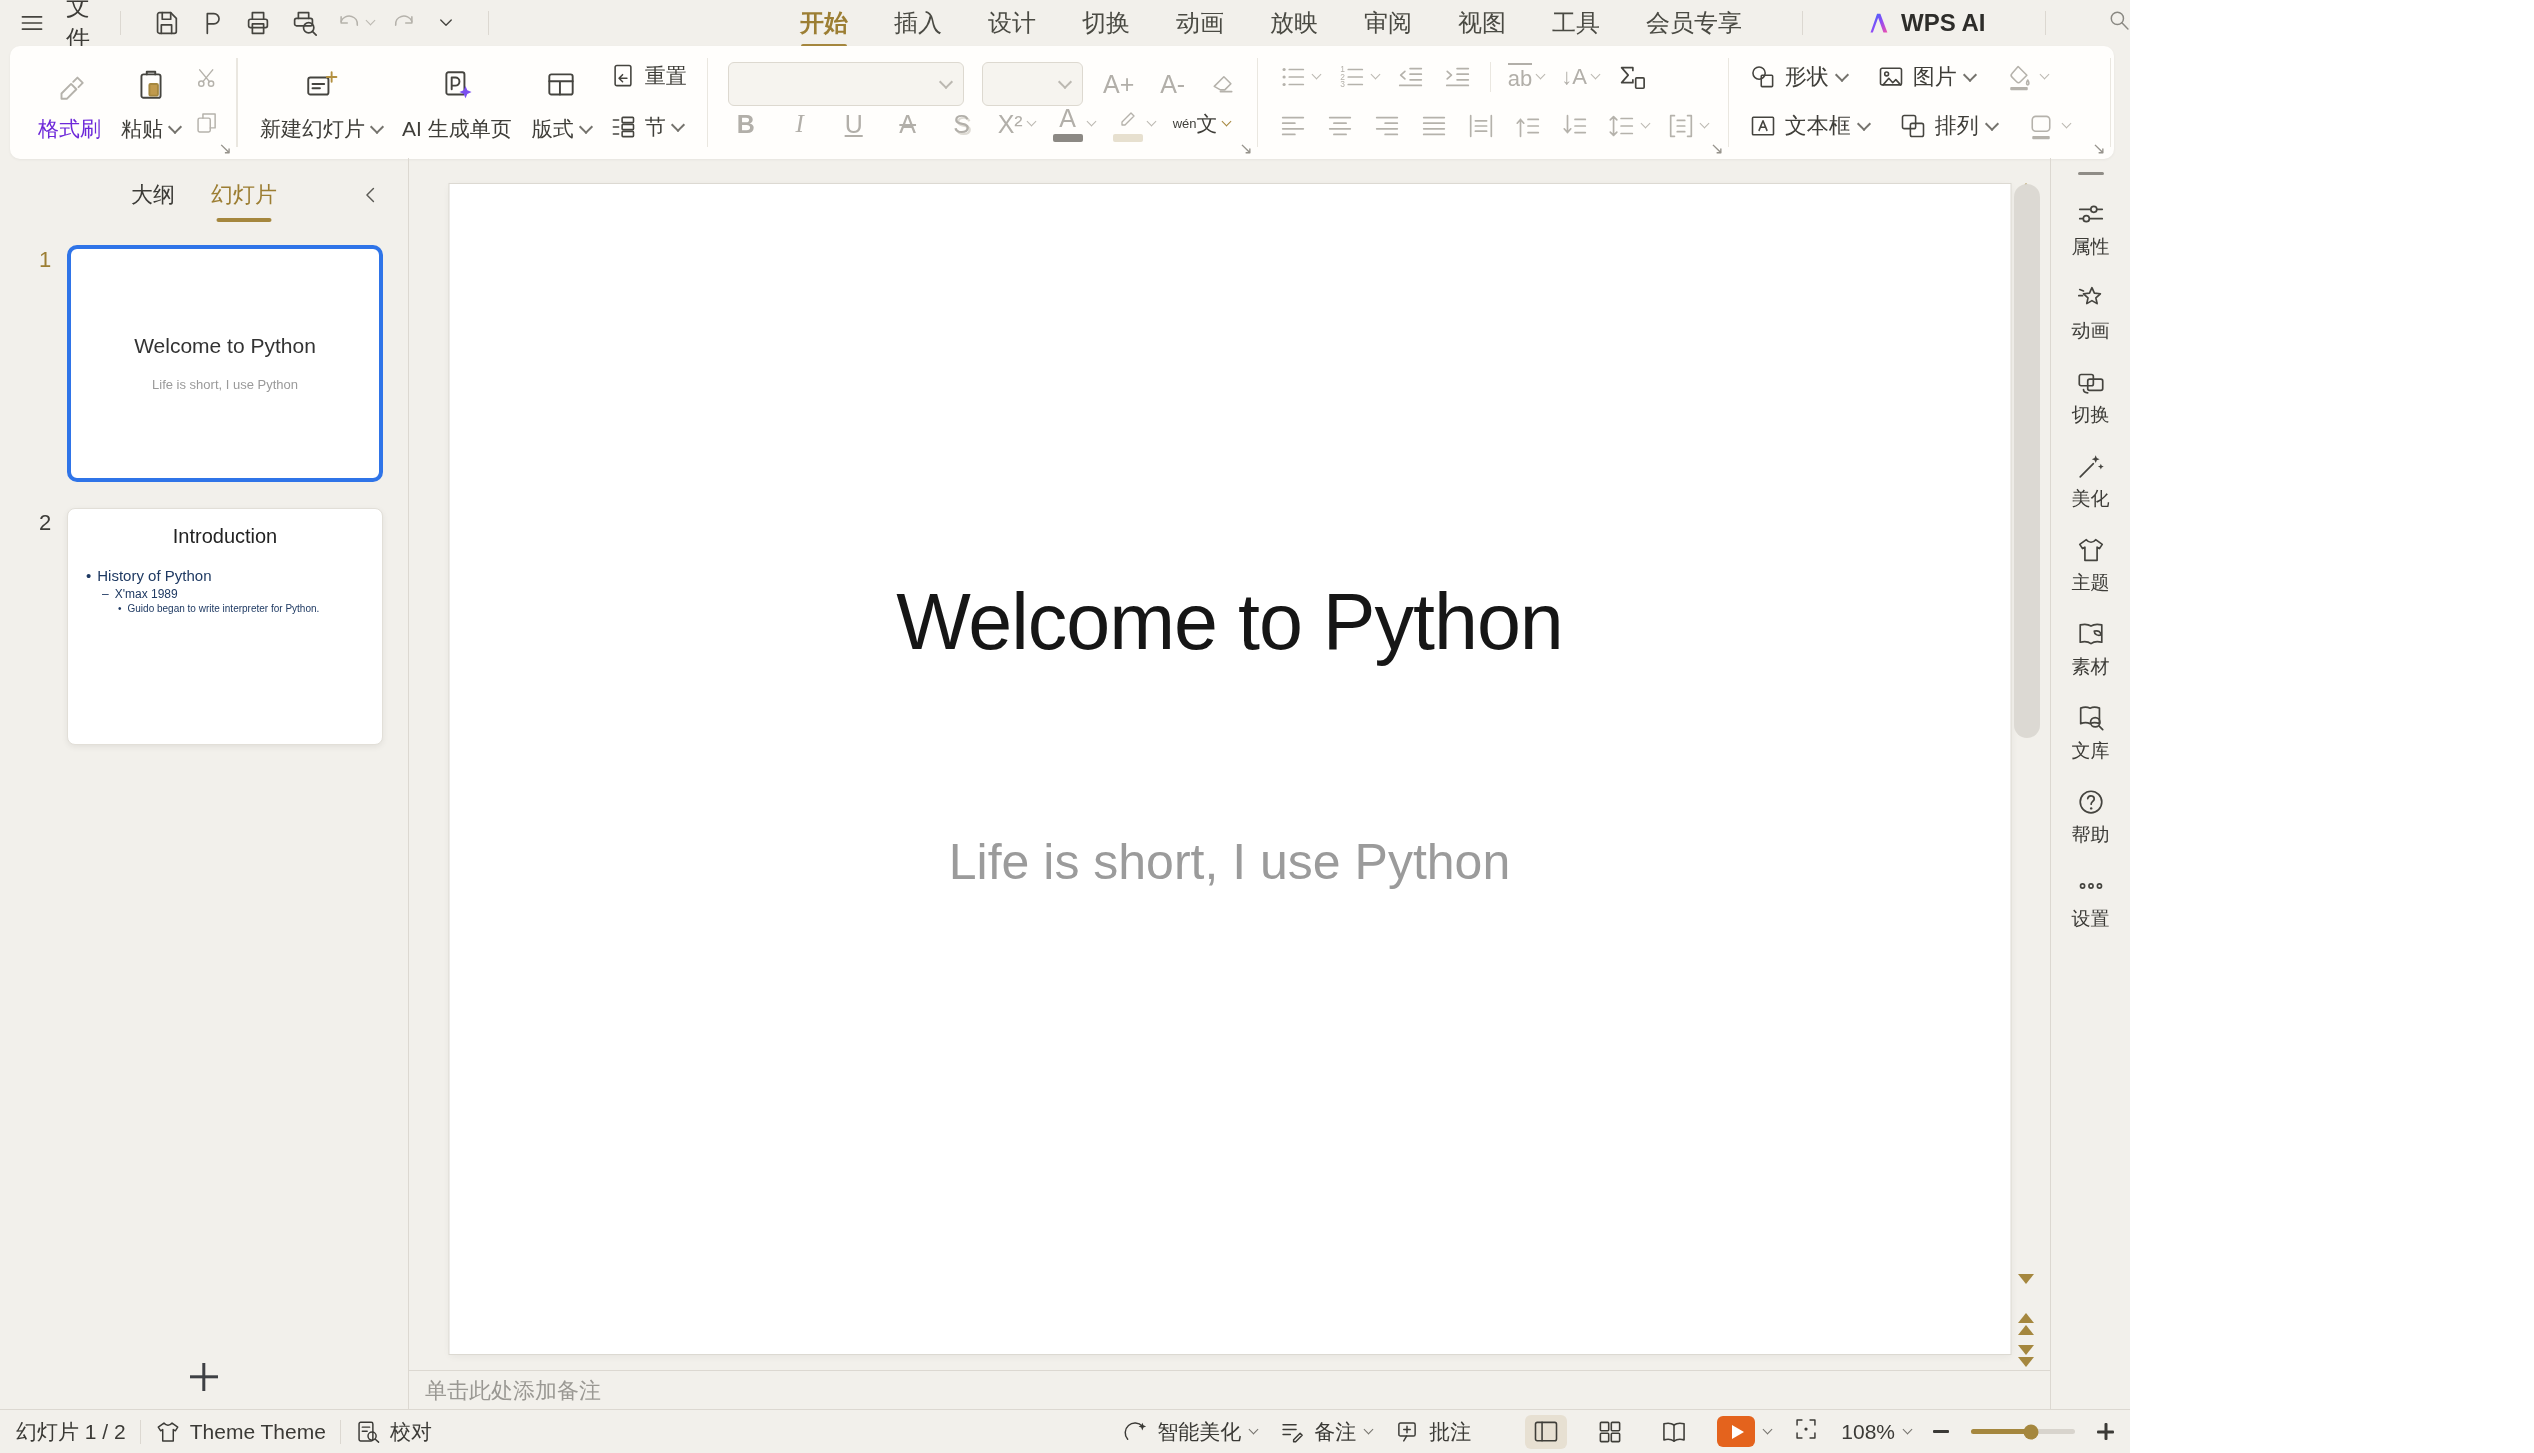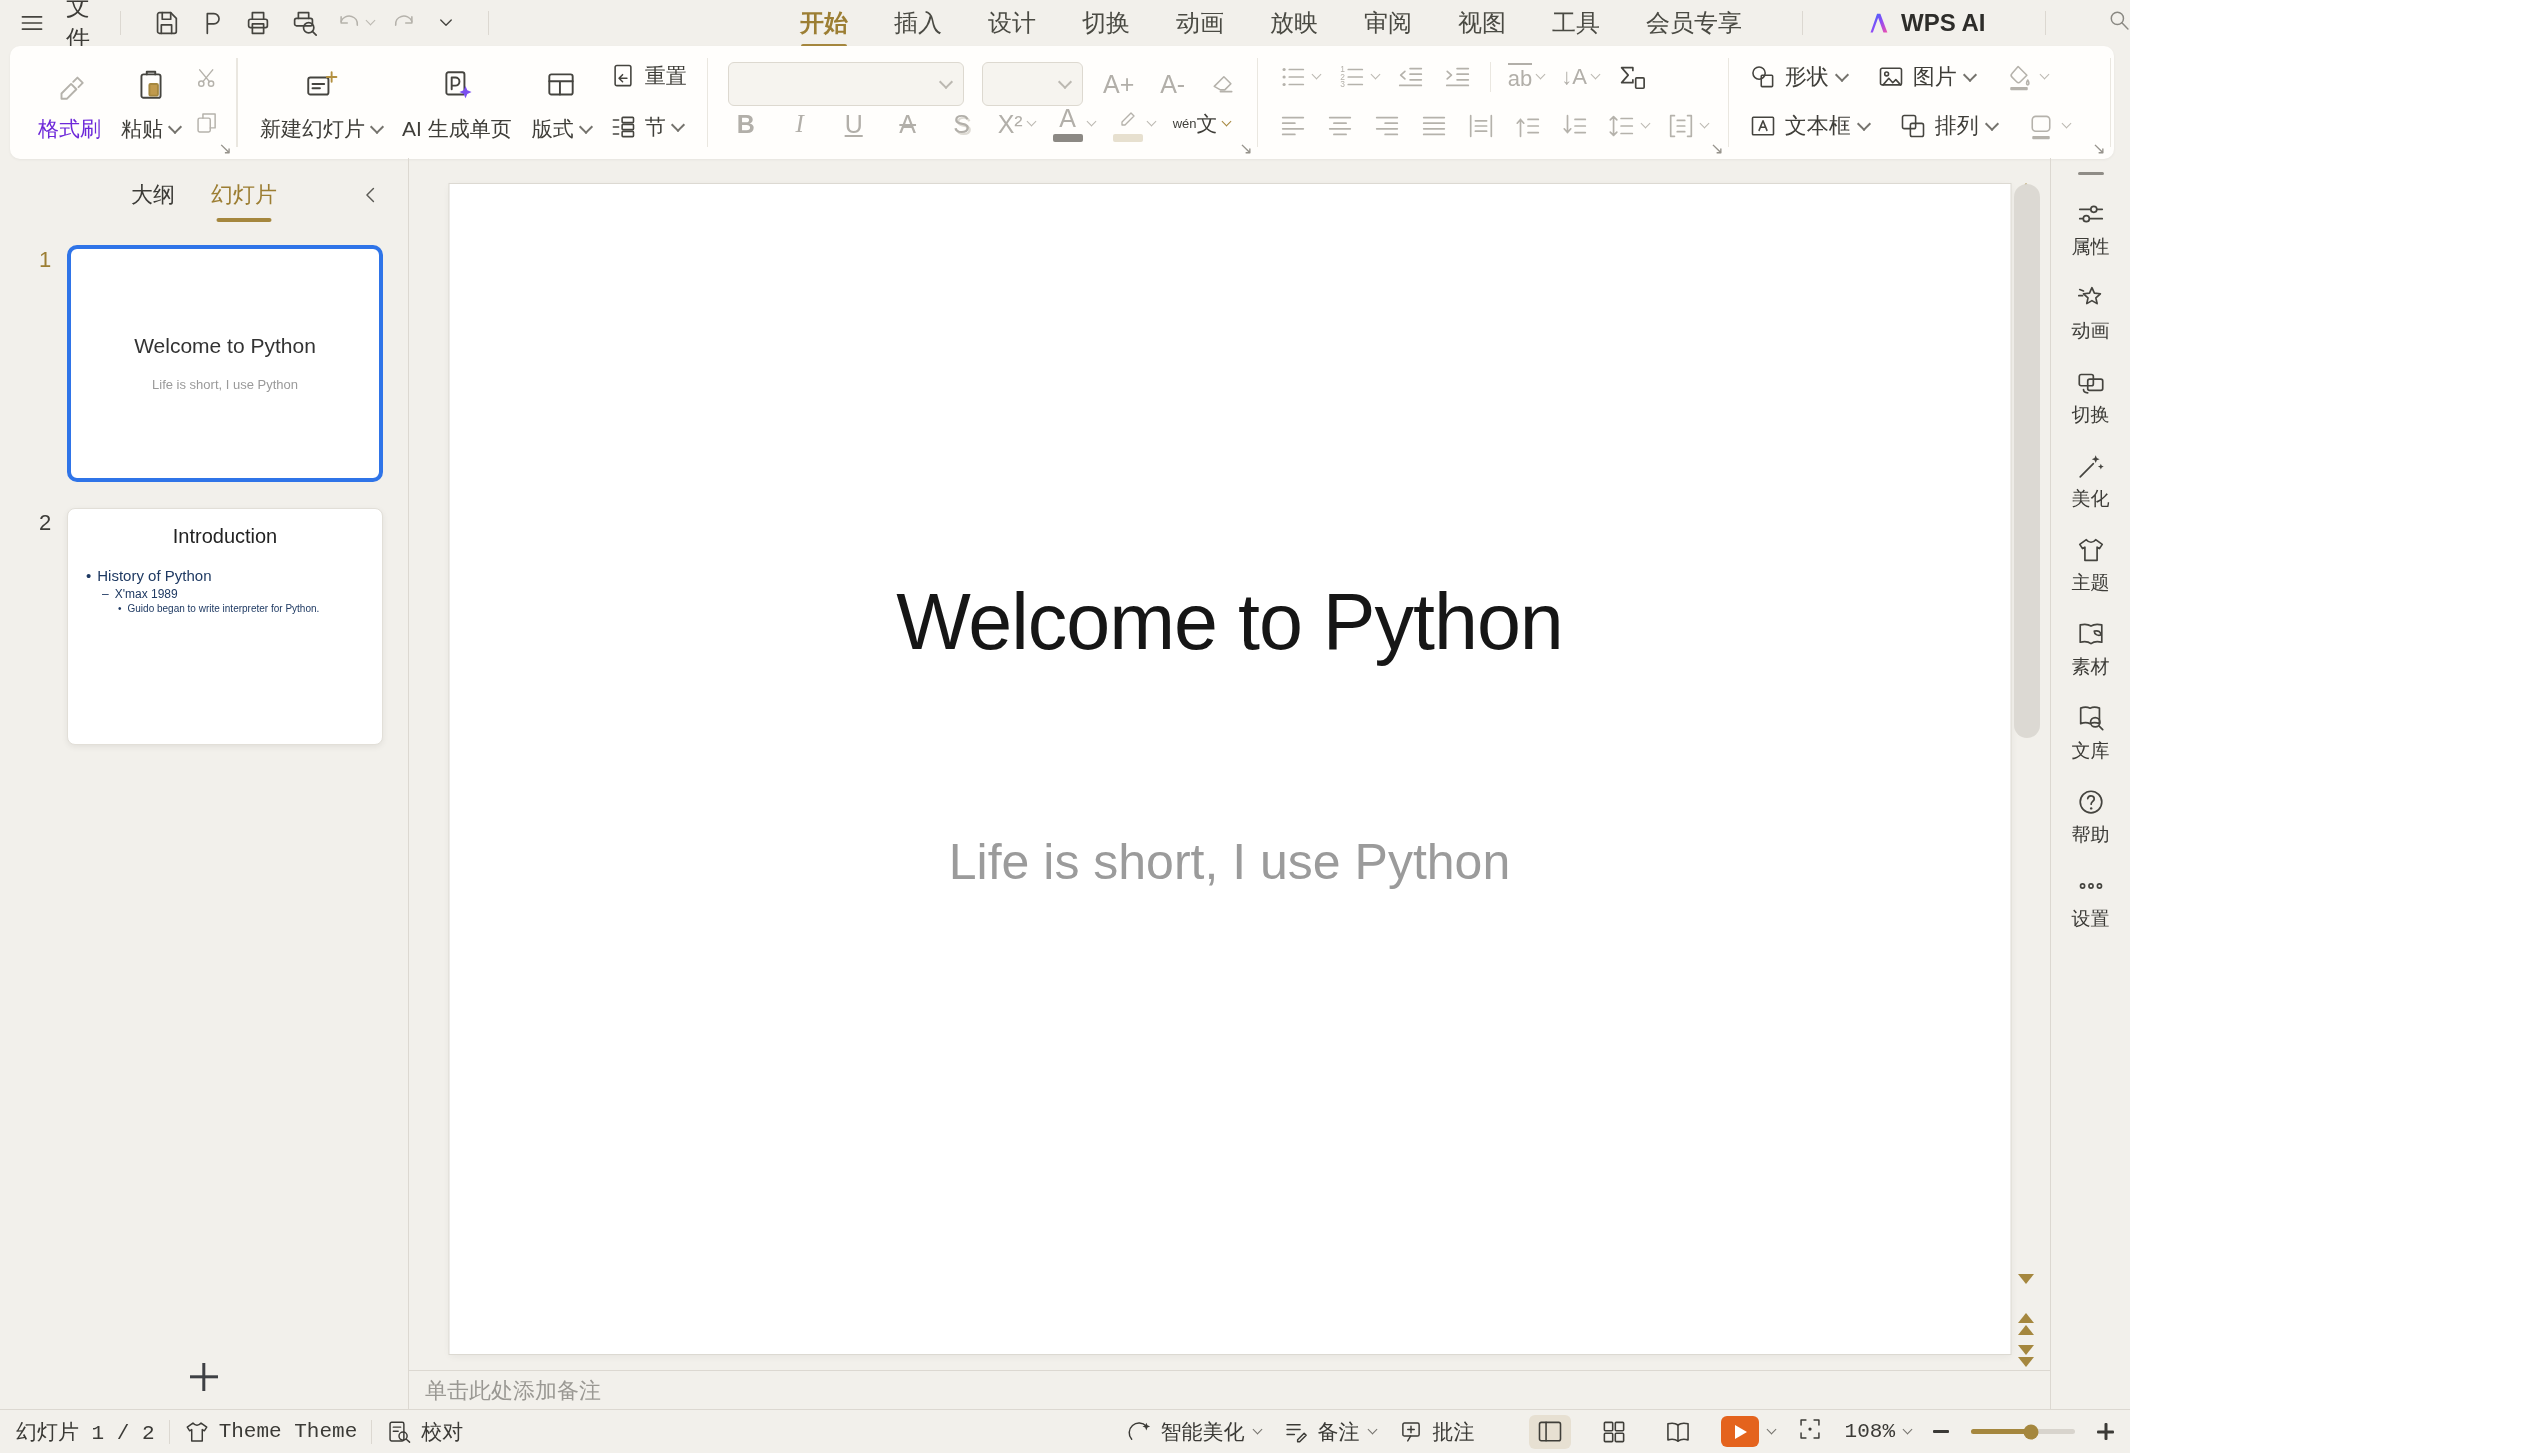--- a/index.html
+++ b/index.html
@@ -110,21 +110,21 @@
 
   
   .rsidebar{position:absolute;top:158px;right:0;width:79px;bottom:43px;border-left:1px solid #dcd8d1;
             display:flex;flex-direction:column;align-items:center;padding-top:14px;}
   .collapse-line{width:26px;height:3px;border-radius:2px;background:#8f8c86;margin-bottom:24px;}
   .ritem{display:flex;flex-direction:column;align-items:center;gap:5px;margin-bottom:23px;color:#45443f;}
   .rlabel{font-size:19px;color:#3c3b37;white-space:nowrap;}
 
   
   .statusbar{position:absolute;left:0;right:0;bottom:0;height:43px;background:#f2f0eb;border-top:1px solid #dcd8d1;
-             display:flex;align-items:center;padding:0 16px;font-size:21px;color:#3b3a36;font-family:Liberation Mono, monospace;}
+             display:flex;align-items:center;padding:0 16px;font-size:21px;color:#3b3a36;}
   .sleft{display:flex;align-items:center;}
   .scell{display:flex;align-items:center;gap:9px;}
   .sright{margin-left:auto;display:flex;align-items:center;gap:22px;}
   .vbtn{width:42px;height:34px;display:flex;align-items:center;justify-content:center;border-radius:6px;color:#3f3e39;}
   .vbtn.active{background:#e7e0d2;}
   .playbtn{width:38px;height:31px;border-radius:6px;background:#e4631d;display:flex;align-items:center;justify-content:center;}
   .playtri{width:0;height:0;border-left:12px solid #fff;border-top:7px solid transparent;border-bottom:7px solid transparent;margin-left:3px;}
   .ztrack{width:104px;height:5px;border-radius:3px;background:#d8d4cd;position:relative;}
   .zfill{position:absolute;left:0;top:0;bottom:0;width:58%;border-radius:3px;background:#a5873e;}
   .zhandle{position:absolute;left:58%;top:50%;transform:translate(-50%,-50%);width:15px;height:15px;border-radius:50%;background:#a5873e;}

